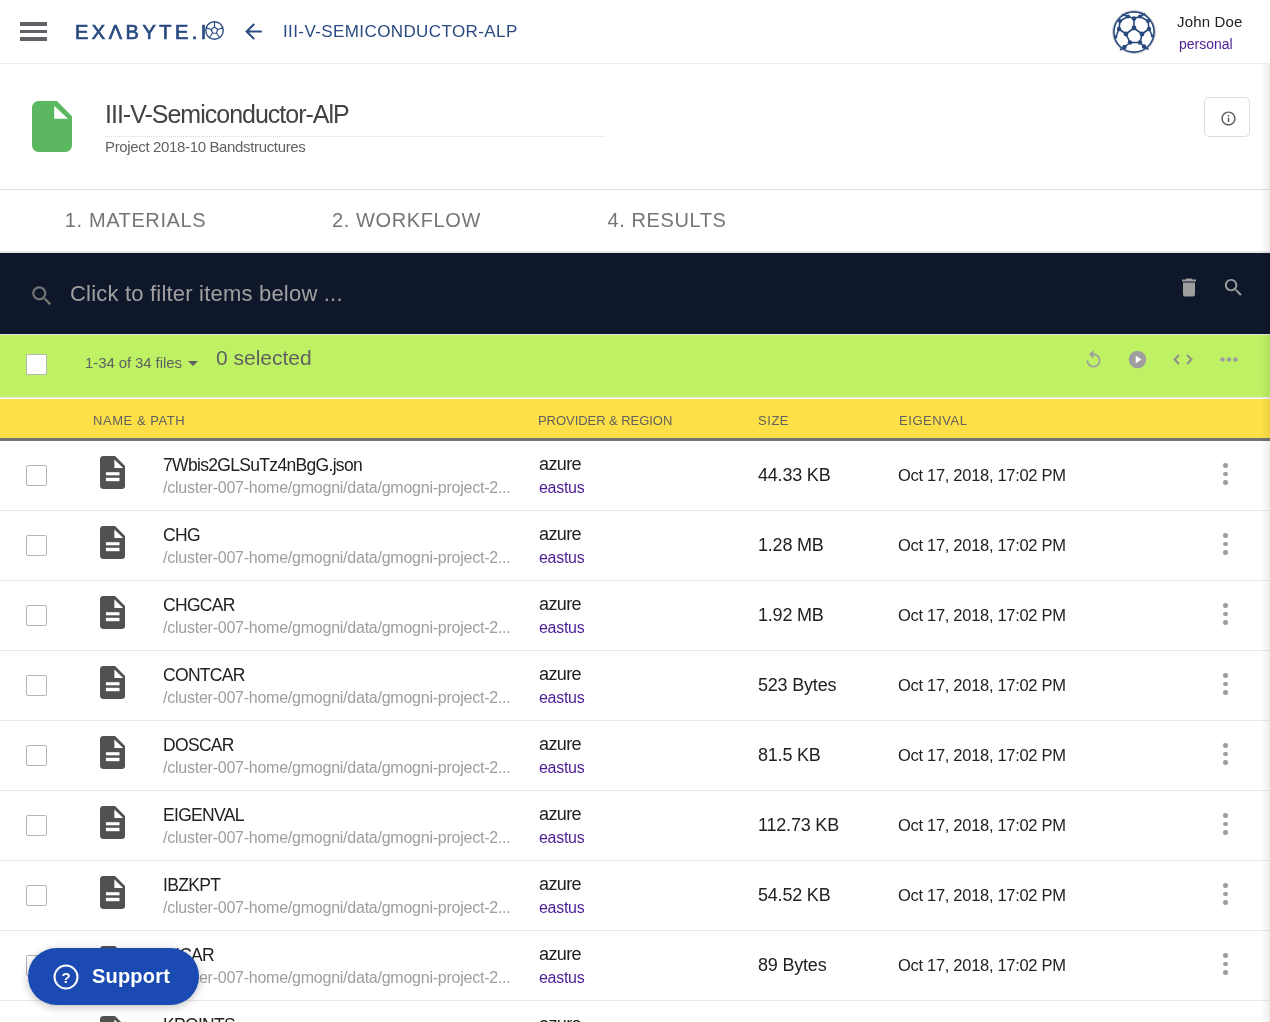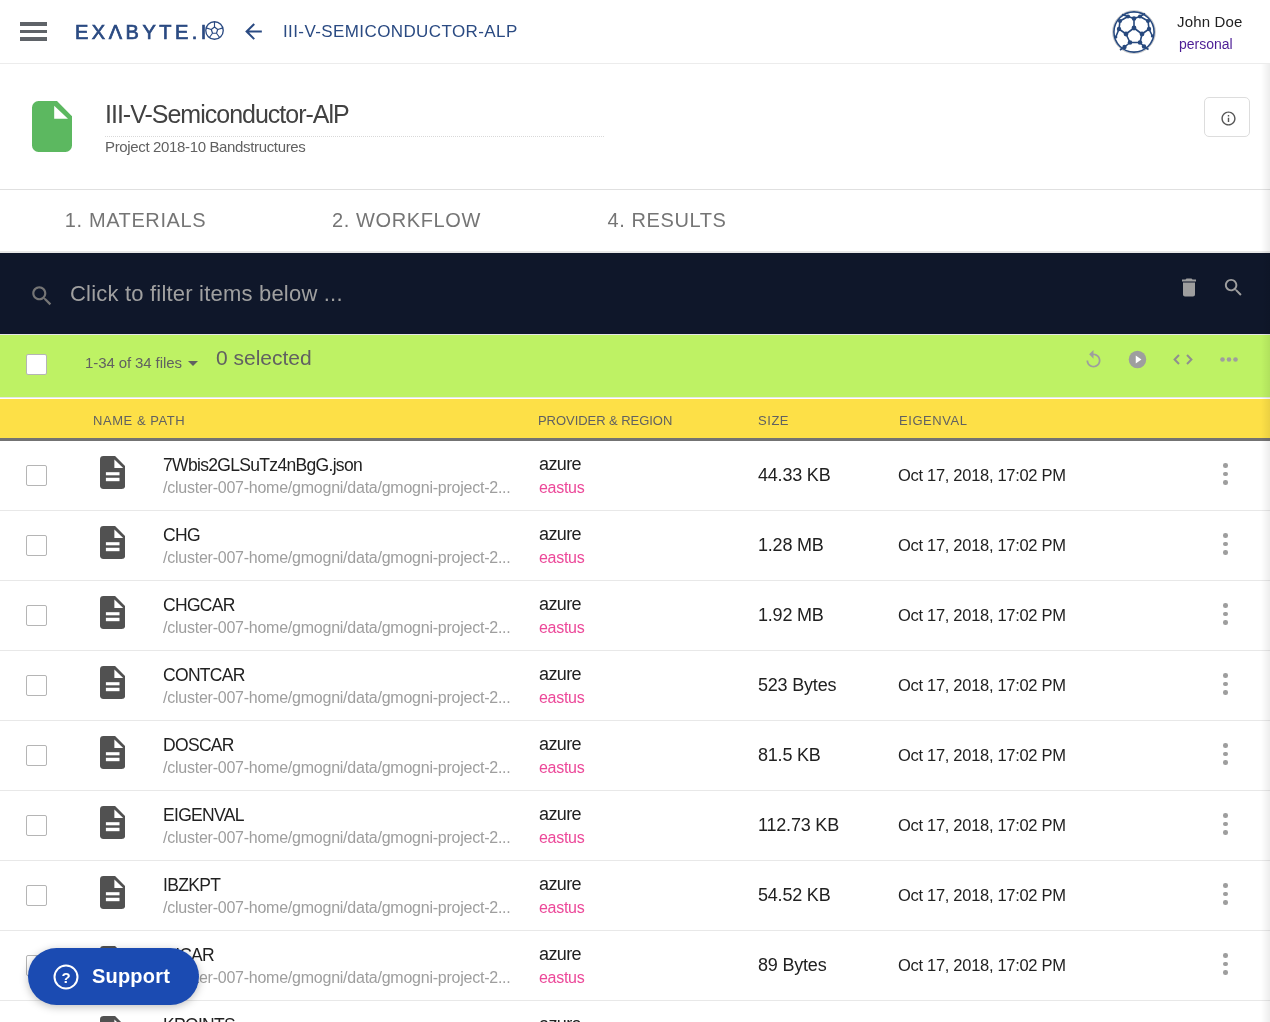--- a/index.html
+++ b/index.html
@@ -54,21 +54,21 @@
 #thead { position:absolute; top:399px; left:0; width:1270px; height:42px; background:#fde047; border-bottom:3px solid #737373; }
 #thead span { position:absolute; top:14px; font-size:13px; color:#616161; letter-spacing:0.55px; }
 
 
 .row { position:absolute; left:0; width:1270px; height:70px; background:#fff; border-bottom:1px solid #e8e8e8; }
 .row .cbx { position:absolute; left:26px; top:24px; }
 .row .fico { position:absolute; left:100px; top:14.5px; }
 .fname { position:absolute; left:163px; top:15px; font-size:17.5px; color:#212121; letter-spacing:-0.68px; line-height:18px; }
 .fpath { position:absolute; left:163px; top:38px; font-size:16px; color:#9e9e9e; letter-spacing:-0.24px; line-height:17px; }
 .prov  { position:absolute; left:539px; top:14px; font-size:18px; color:#212121; letter-spacing:-0.6px; line-height:19px; }
-.reg   { position:absolute; left:539px; top:38px; font-size:16px; color:#ec4899; letter-spacing:-0.3px; line-height:17px; }
+.reg   { position:absolute; left:539px; top:38px; font-size:16px; color:#4c1d95; letter-spacing:-0.3px; line-height:17px; }
 .fsize { position:absolute; left:758px; top:25px; font-size:18px; color:#212121; letter-spacing:-0.2px; line-height:18px; }
 .fdate { position:absolute; left:898px; top:25px; font-size:16.5px; color:#212121; letter-spacing:-0.3px; line-height:18px; }
 .kebab { position:absolute; left:1223px; top:22px; }
 .kebab div { width:4.5px; height:4.5px; border-radius:50%; background:#9e9e9e; margin:0 auto 4px; }
 
 
 #support { position:absolute; left:28px; top:948px; width:171px; height:57px; background:#1b4bb2; border-radius:29px; z-index:10; box-shadow:0 2px 8px rgba(0,0,0,0.25); }
 #support svg { position:absolute; left:25px; top:16px; }
 #support span { position:absolute; left:64px; top:17px; font-size:20px; font-weight:700; color:#fff; letter-spacing:0.2px; }
 

